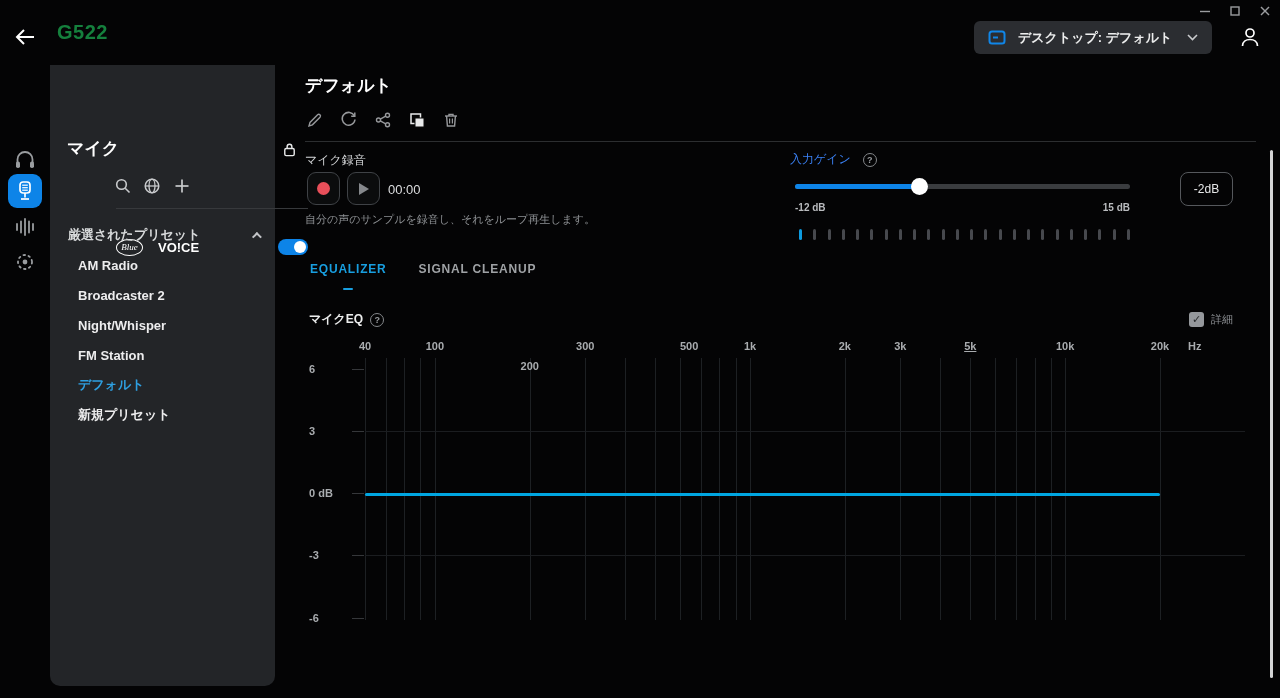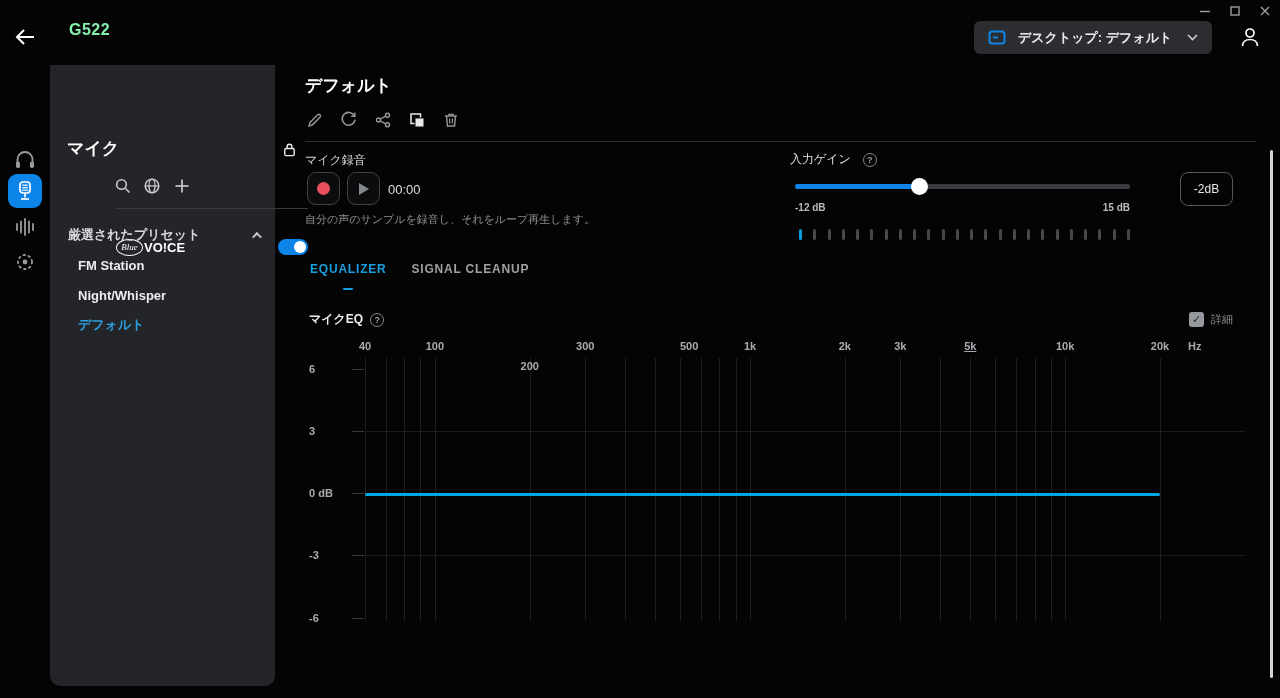--- a/index.html
+++ b/index.html
@@ -2,41 +2,41 @@
 <html><head>
 <meta charset="utf-8">
 <style>
   * { margin:0; padding:0; box-sizing:border-box; }
   html,body { background:#000; }
   body { font-family:"Liberation Sans","DejaVu Sans",sans-serif; }
   #app { position:relative; width:1280px; height:698px; background:#040405; overflow:hidden; color:#e8e9ea; }
 
   
   .back-btn { position:absolute; left:12px; top:24px; width:26px; height:26px; cursor:pointer; }
-  .app-title { position:absolute; left:57px; top:21px; font-size:16px; font-weight:bold; letter-spacing:.5px; color:#86efac;margin-left:12px; }
+  .app-title { position:absolute; left:57px; top:21px; font-size:20px; font-weight:bold; letter-spacing:.5px; color:#15803d; }
   .win-controls { position:absolute; right:4px; top:2px; display:flex; gap:8px; }
   .win-btn { width:22px; height:18px; display:flex; align-items:center; justify-content:center; cursor:pointer; }
   .profile-btn { position:absolute; right:68px; top:21px; width:238px; height:33px; background:#2b2d31; border-radius:6px; display:flex; align-items:center; padding:0 14px; cursor:pointer; }
   .profile-btn .plabel { font-size:13px; font-weight:bold; color:#eceded; margin-left:12px; flex:1; }
   .user-btn { position:absolute; right:16px; top:25px; width:26px; height:26px; cursor:pointer; }
 
   
   .rail { position:absolute; left:0; top:65px; width:50px; height:633px; }
   .rail-icon { position:absolute; left:13px; width:24px; height:20px; }
   .rail-active { position:absolute; left:8px; top:109px; width:34px; height:34px; background:#0d84e8; border-radius:9px; display:flex; align-items:center; justify-content:center; cursor:pointer; }
 
   
   .sidebar { position:absolute; left:50px; top:65px; width:225px; height:621px; background:#232528; border-radius:0 0 10px 10px; }
   .sb-title { position:absolute; left:17px; top:72px; font-size:17px; font-weight:bold; color:#fff; }
   .lock-icon { position:absolute; left:231px; top:76px; }
   .sb-tool { position:absolute; top:112px; width:20px; height:20px; cursor:pointer; }
   .sb-divider { position:absolute; left:66px; top:143px; width:192px; height:1px; background:#37393c; }
   .voice-row { position:absolute; left:66px; top:171px; width:192px; height:22px; display:flex; align-items:center; }
   .blue-oval { width:27px; height:17px; border:1.5px solid #fff; border-radius:50%; display:flex; align-items:center; justify-content:center; font-family:"Liberation Serif","DejaVu Serif",serif; font-style:italic; font-size:9px; color:#fff; }
-  .voice-label { font-size:13px; font-weight:bold; color:#fff; margin-left:1px; flex:1; }
+  .voice-label { font-size:13px; font-weight:bold; color:#fff; margin-left:15px; flex:1; }
   .toggle { width:30px; height:16px; background:#0d84e8; border-radius:8px; position:relative; cursor:pointer; }
   .toggle .knob { position:absolute; right:2px; top:2px; width:12px; height:12px; background:#fff; border-radius:50%; }
   .preset-sections { position:absolute; left:0; top:155px; width:225px; }
   .preset-section-header { height:30px; display:flex; align-items:center; padding:0 16px 0 18px; cursor:pointer; }
   .preset-section-header .lbl { flex:1; font-size:13px; font-weight:bold; color:#d7d9da; }
   .chev-up { width:7px; height:7px; border-top:2px solid #c3c5c8; border-right:2px solid #c3c5c8; transform:rotate(-45deg) translateY(2px); }
   .preset-item { height:30px; display:flex; align-items:center; padding-left:28px; font-size:13px; font-weight:bold; color:#ededee; cursor:pointer; }
   .preset-item.selected { color:#2e9fe0; }
 
   
@@ -44,34 +44,34 @@
   .toolbar { position:absolute; left:305px; top:110px; display:flex; gap:15px; }
   .tool-btn { width:19px; height:19px; display:flex; align-items:center; justify-content:center; cursor:pointer; }
   .main-divider { position:absolute; left:305px; top:141px; width:951px; height:1px; background:#2c2e30; }
 
   .rec-label { position:absolute; left:305px; top:152px; font-size:12px; color:#d4d6d8; }
   .rec-btn { position:absolute; top:172px; width:33px; height:33px; border:1px solid #3f4246; border-radius:9px; display:flex; align-items:center; justify-content:center; cursor:pointer; background:#0b0c0d; }
   .rec-dot { width:13px; height:13px; border-radius:50%; background:#e84f5a; }
   .rec-time { position:absolute; left:388px; top:182px; font-size:13px; color:#dcdddf; }
   .rec-desc { position:absolute; left:305px; top:212px; font-size:11px; color:#8e9194; }
 
-  .gain-label-row { position:absolute; left:790px; top:151px; display:flex; align-items:center; gap:12px; font-size:12px; color:#e5e5e5; }
+  .gain-label-row { position:absolute; left:790px; top:151px; display:flex; align-items:center; gap:12px; font-size:12px; color:#3b82f6; }
   .help-circle { width:14px; height:14px; border:1.2px solid #85888b; border-radius:50%; display:inline-flex; align-items:center; justify-content:center; font-size:9px; font-weight:bold; color:#9a9da0; }
   .help-circle::after { content:"?"; }
   .slider { position:absolute; left:795px; top:184px; width:335px; height:5px; background:#3a3c3f; border-radius:3px; cursor:pointer; }
   .slider .fill { position:absolute; left:0; top:0; height:5px; background:#0d84e8; border-radius:3px; }
   .slider .thumb { position:absolute; top:-6px; width:17px; height:17px; background:#fff; border-radius:50%; margin-left:-8px; cursor:grab; }
   .gain-min { position:absolute; left:795px; top:202px; font-size:10px; font-weight:bold; color:#b9bbbe; }
   .gain-max { position:absolute; left:1130px; top:202px; transform:translateX(-100%); font-size:10px; font-weight:bold; color:#b9bbbe; }
   .gain-value { position:absolute; left:1180px; top:172px; width:53px; height:34px; border:1px solid #55585c; border-radius:8px; display:flex; align-items:center; justify-content:center; font-size:12px; color:#e6e7e8; cursor:pointer; }
   .meter { position:absolute; left:799px; top:228px; width:331px; height:12px; display:flex; justify-content:space-between; align-items:center; }
   .meter .tick { width:3px; height:11px; border-radius:1.5px; background:#47494e; }
   .meter .tick.on { background:#0d9be0; }
 
-  .tabs { position:absolute; left:310px; top:262px; display:flex; gap:25px; }
+  .tabs { position:absolute; left:310px; top:262px; display:flex; gap:32px; }
   .tab { font-size:12px; font-weight:bold; letter-spacing:.8px; color:#9fa2a5; position:relative; cursor:pointer; padding-bottom:14px; }
   .tab.active { color:#189fe0; }
   .tab.active::after { content:""; position:absolute; left:50%; bottom:0; transform:translateX(-50%); width:10px; height:2px; background:#189fe0; border-radius:1px; }
 
   .eq-label-row { position:absolute; left:309px; top:311px; display:flex; align-items:center; gap:7px; font-size:12px; font-weight:bold; color:#eceded; }
   .advanced { position:absolute; left:1189px; top:312px; display:flex; align-items:center; gap:7px; cursor:pointer; }
   .checkbox { width:15px; height:15px; background:#95989c; border-radius:3px; display:flex; align-items:center; justify-content:center; font-size:11px; color:#2a2c2e; }
   .checkbox::after { content:"✓"; }
   .advanced .adv-label { font-size:11px; color:#8f9296; }
 
@@ -210,23 +210,26 @@
       <span class="toggle">
           <span class="knob"></span>
         </span>
     </div>
 
     <div class="preset-sections">
         <div class="preset-section-header">
           <span class="lbl">厳選されたプリセット</span>
           <span class="chev-up"></span>
         </div>
+        <div class="preset-item">AM Radio</div>
+        <div class="preset-item">Broadcaster 2</div>
+        <div class="preset-item">Night/Whisper</div>
         <div class="preset-item">FM Station</div>
-        <div class="preset-item">Night/Whisper</div>
         <div class="preset-item selected">デフォルト</div>
+        <div class="preset-item">新規プリセット</div>
       </div>
   </div>
 
   <div class="preset-title">デフォルト</div>
 
   <div class="toolbar">
     <div class="tool-btn">
       <svg width="18" height="18" viewBox="0 0 18 18">
         <path d="M3 15l1-3.6L11.6 3.8a1.7 1.7 0 0 1 2.4 2.4L6.4 13.8 3 15z" fill="none" stroke="#97999c" stroke-width="1.4"></path>
       </svg>

